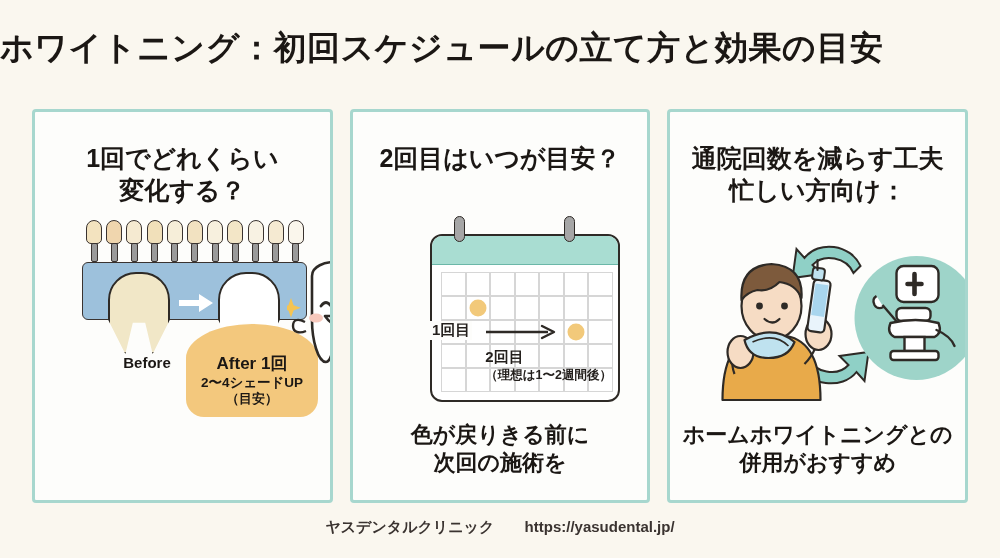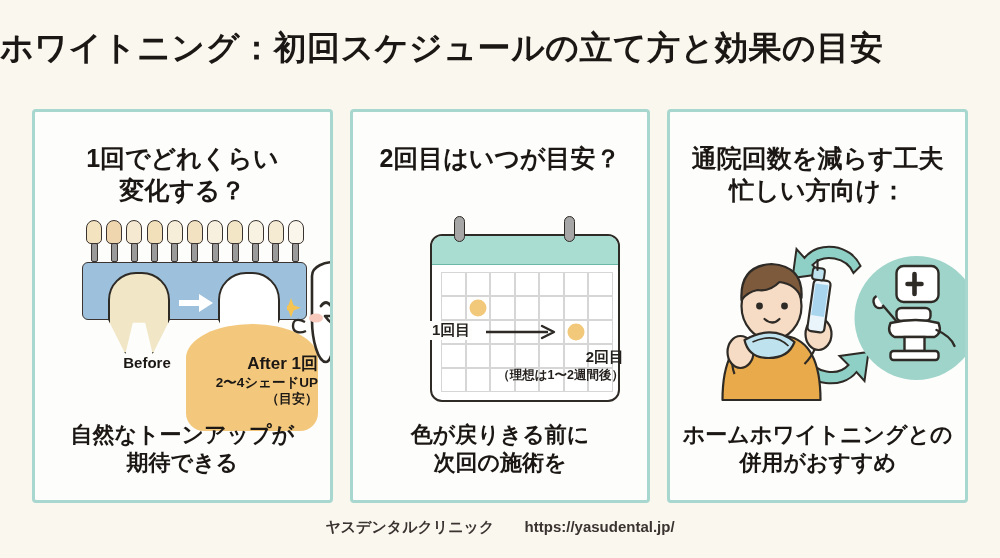--- a/index.html
+++ b/index.html
@@ -172,24 +172,24 @@
     text-align: center;
     font-size: 15px;
     font-weight: bold;
     color: #1b1714;
   }
   .after-badge {
     position: absolute;
     left: 104px;
     top: 104px;
     width: 132px;
-    padding: 30px 0 24px;
+    padding: 30px 0 10px;
     background: #f3c87d;
     border-radius: 50% 50% 18px 18px / 34px 34px 18px 18px;
-    text-align: right;
+    text-align: center;
     line-height: 1.22;
   }
   .after-badge .l1 { font-size: 17px; font-weight: bold; color: #1b1714; }
   .after-badge .l2 { font-size: 13.5px; font-weight: bold; color: #1b1714; }
   .after-badge .l3 { font-size: 13px; font-weight: bold; color: #1b1714; }
 
   .mascot { position: absolute; left: 205px; top: 38px; width: 100px; height: 120px; }
 
   
   .art2 { top: 112px; height: 200px; }
@@ -254,26 +254,26 @@
     top: 97px;
     font-size: 15px;
     font-weight: bold;
     background: #fdfdfb;
     padding: 0 2px;
     z-index: 5;
   }
   .cal-arrow { position: absolute; left: 66px; top: 100px; z-index: 5; }
   .cal-label-2 {
     position: absolute;
-    right: 6px;
+    right: 18px;
     top: 124px;
     font-size: 15px;
     font-weight: bold;
     z-index: 5;
-    text-align: right;
+    text-align: left;
   }
   .cal-label-2 .sub {
     display: block;
     font-size: 12.5px;
     font-weight: bold;
     white-space: nowrap;
   }
 
   
   .art3 { top: 112px; height: 190px; }
@@ -378,24 +378,20 @@
           <ellipse cx="70" cy="60" rx="7" ry="4.5" fill="#f7c9bd"></ellipse>
           <path d="M38 58 q11 16 22 0 z" fill="#ffffff" stroke="#2e2a26" stroke-width="2.6" stroke-linejoin="round"></path>
           <path d="M86 6 l3.5 10 L100 19.5 L89.5 23 L86 33 L82.5 23 L72 19.5 L82.5 16 Z" fill="#f5c453"></path>
           <path d="M93 42 l2.4 6.6 6.6 2.4 -6.6 2.4 -2.4 6.6 -2.4 -6.6 -6.6 -2.4 6.6 -2.4 Z" fill="#f5c453"></path>
           <path d="M4 40 l2.6 7.2 7.2 2.6 -7.2 2.6 -2.6 7.2 -2.6 -7.2 -7.2 -2.6 7.2 -2.6 Z" fill="#f5c453"></path>
         </svg>
 
       </div>
     </div>
 
-    <div class="card-caption">
-      <div>自然なトーンアップが</div>
-      <div>期待できる</div>
-    </div>
   </div>
 
   <div class="card">
     <div class="card-heading">
       <div>2回目はいつが目安？</div>
     </div>
 
     <div class="art art2">
       <div style="position:absolute;left:50%;transform:translateX(-50%);top:0;width:210px;height:185px;">
         <div class="ring r1"></div>

